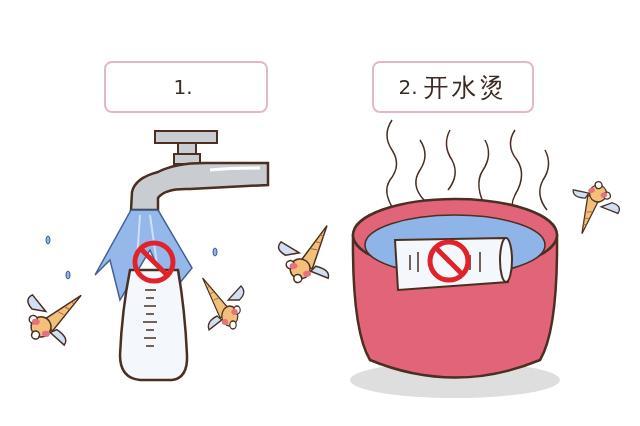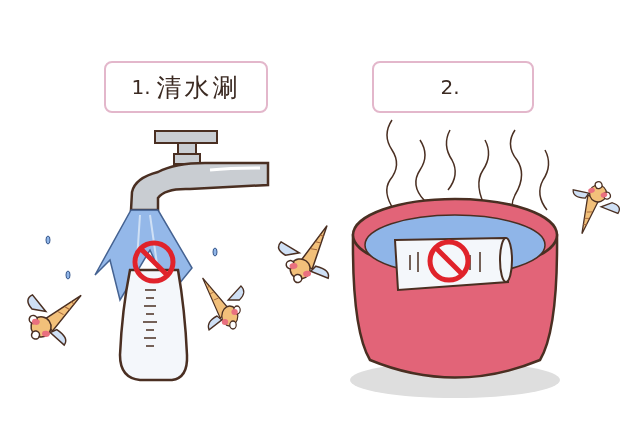--- a/index.html
+++ b/index.html
@@ -17,25 +17,25 @@
       box-sizing: border-box;
     }
     .label-box .num { font-size: 20px; margin-right: 6px; letter-spacing: 0; }
     svg.scene { position: absolute; left: 0; top: 0; }
   </style>
 </head>
 <body>
 
 <div class="label-box" style="left:104px; top:61px; width:164px; height:52px;">
   <span class="num">1.</span>
-  <span>清水涮</span>
 </div>
 
 <div class="label-box" style="left:372px; top:61px; width:162px; height:52px;">
   <span class="num">2.</span>
+  <span>开水烫</span>
 </div>
 
 <svg class="scene" width="640" height="426" viewBox="0 0 640 426">
   <defs>
     <g id="germ">
 
       <path d="M-18,-10 q-10,-8 -2,-14 l16,14 z" fill="#cfe0f5" stroke="#4a2f22" stroke-width="1.5"></path>
       <path d="M10,6 q14,6 10,14 l-16,-10 z" fill="#cfe0f5" stroke="#4a2f22" stroke-width="1.5"></path>
 
       <path d="M-6,0 L28,-32 L6,8 z" fill="#f2c07a" stroke="#4a2f22" stroke-width="1.5"></path>

